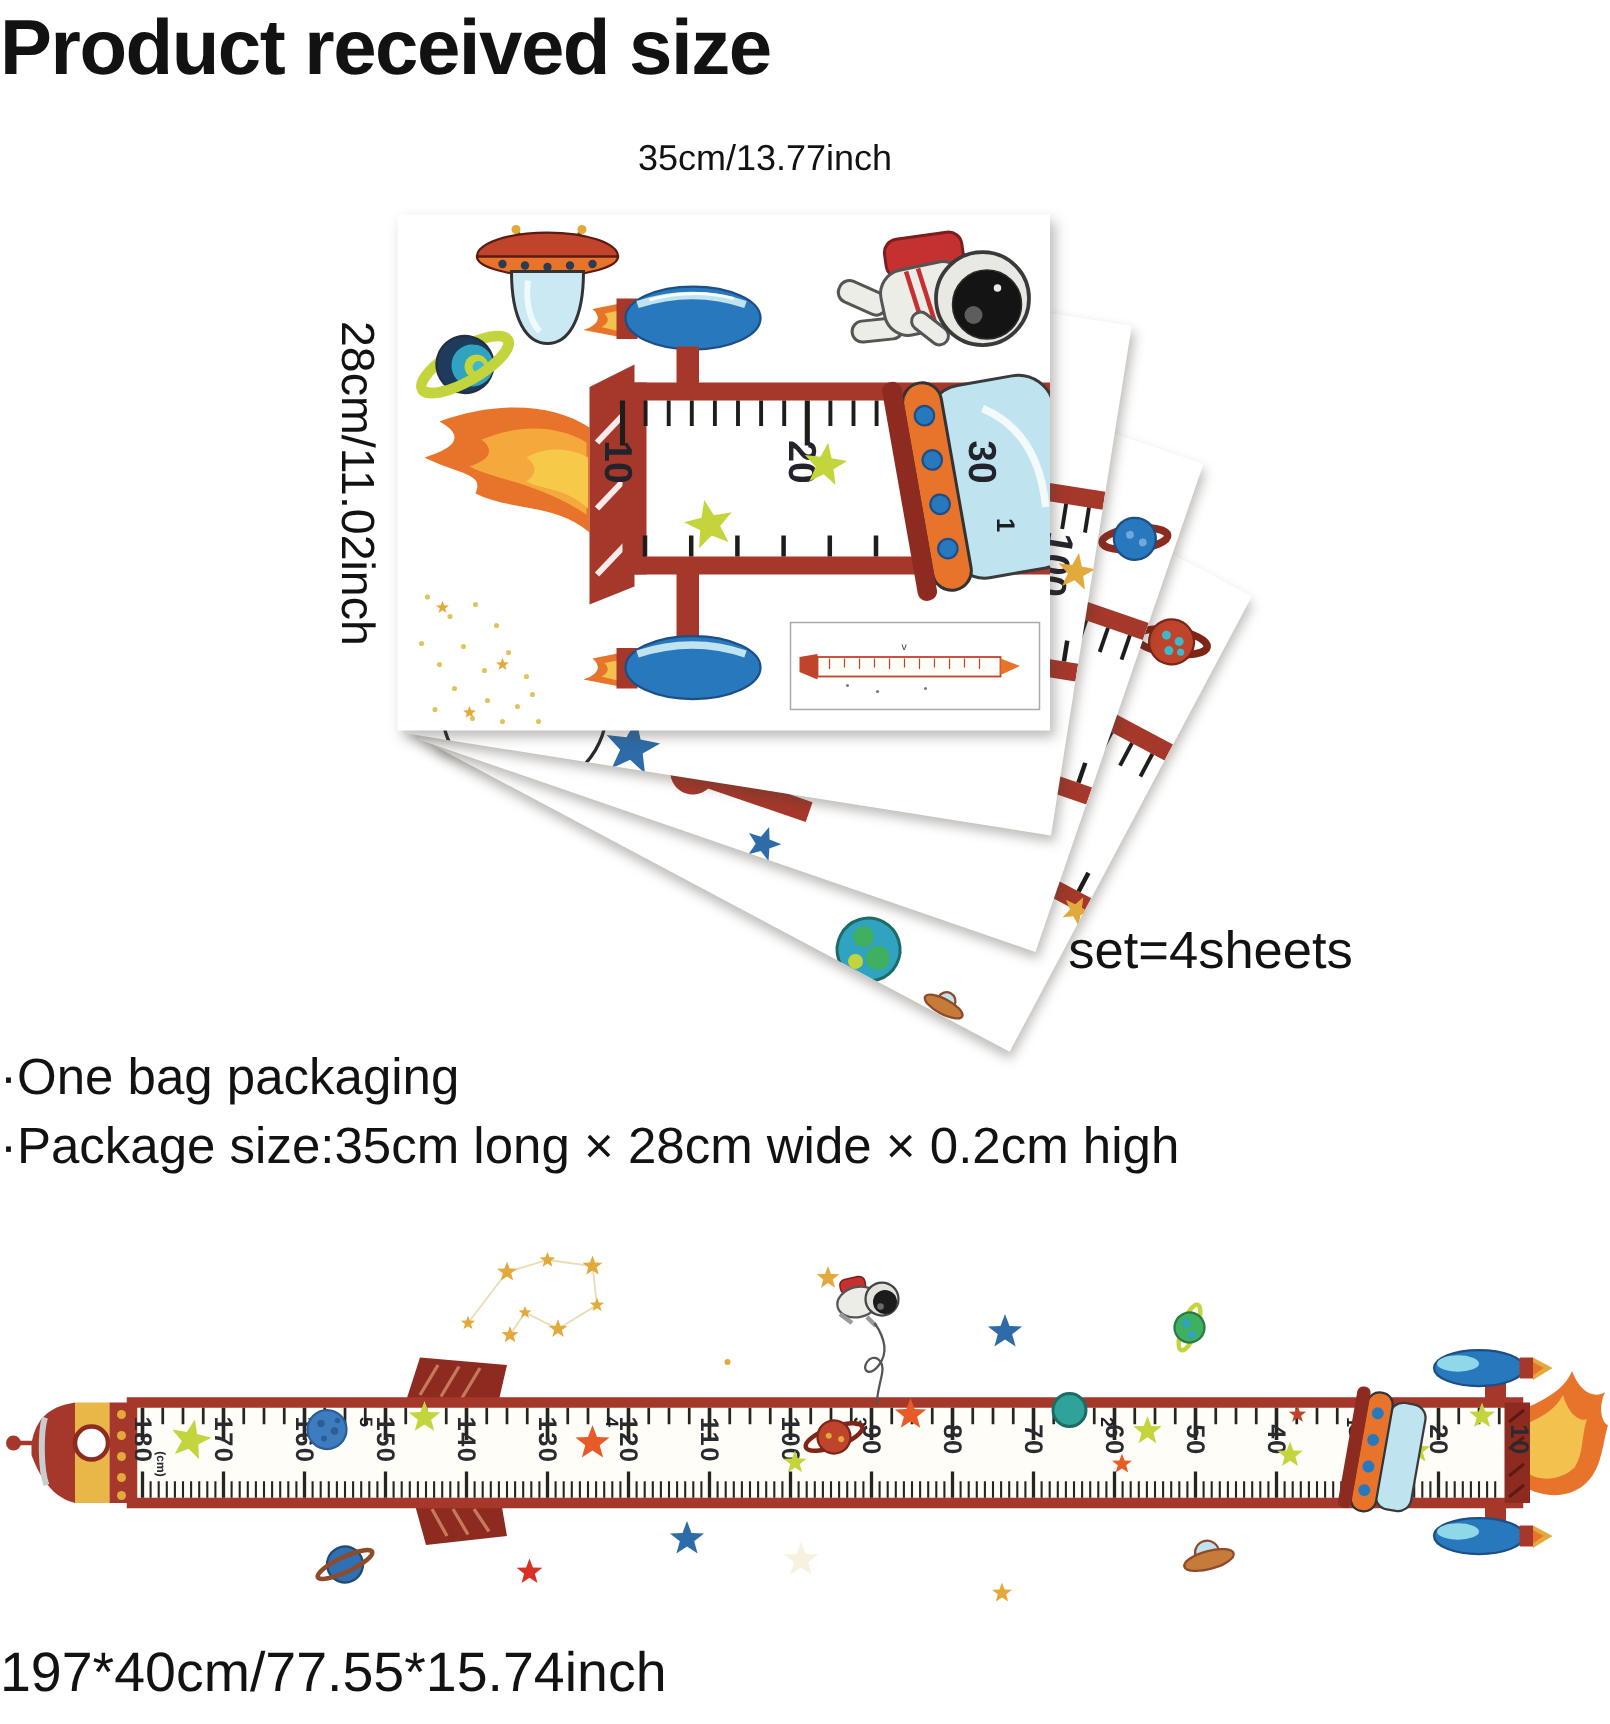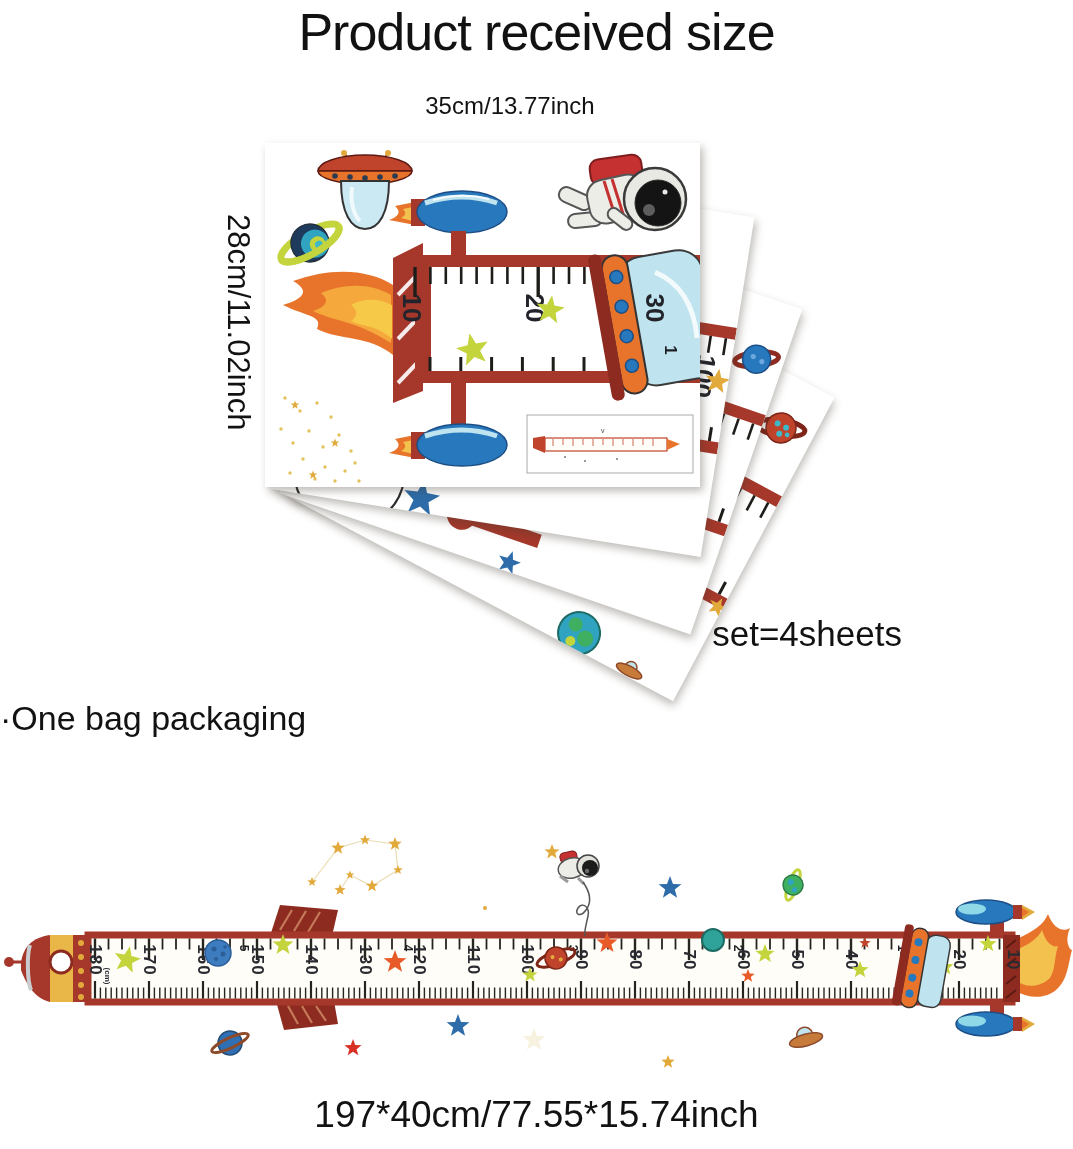--- a/index.html
+++ b/index.html
@@ -1,27 +1,27 @@
 <!DOCTYPE html>
 <html><head>
 <meta charset="utf-8">
 <style>
   html,body{margin:0;padding:0}
   body{width:1073px;height:1149px;position:relative;overflow:hidden;background:#fff;
        color:#121212;font-family:"Liberation Sans",sans-serif}
-  .title{position:absolute;top:2px;left:0;width:100%;text-align:center;
-         font-size:52px;font-weight:normal;letter-spacing:-1px}
+  .title{position:absolute;top:2px;left:0;width:100%;
+         font-size:52px;font-weight:bold;letter-spacing:-1px}
   .wlabel{position:absolute;top:92px;left:510px;transform:translateX(-50%);
           font-size:24px;white-space:nowrap}
   .hlabel{position:absolute;top:150px;left:220px;height:345px;writing-mode:vertical-rl;
           text-align:center;font-size:31px;white-space:nowrap}
   .setlabel{position:absolute;top:614px;left:683px;font-size:35px;white-space:nowrap}
   .pack{position:absolute;top:696px;left:0;width:100%;
         font-size:34px;line-height:1.34}
-  .bottomlabel{position:absolute;top:1094px;left:0;width:100%;text-align:center;font-size:37px}
+  .bottomlabel{position:absolute;top:1094px;left:0;width:100%;font-size:37px}
   .stack{position:absolute;left:265px;top:143px;width:435px;height:344px}
   .sheet{position:absolute;left:0;top:0;width:435px;height:344px;background:#fff;
          box-shadow:3px 4px 8px rgba(70,60,50,.35);overflow:hidden}
   .sheet svg{display:block;width:100%;height:100%}
   .s1{z-index:4}
   .s2{z-index:3;transform:translate(6px,2px) rotate(9deg);transform-origin:0 100%}
   .s3{z-index:2;transform:translate(14px,6px) rotate(19deg);transform-origin:0 100%}
   .s4{z-index:1;transform:translate(24px,10px) rotate(28deg);transform-origin:0 100%}
   .lr{position:absolute;left:0;top:830px;width:1073px;height:245px}
   text.cm-num{font:bold 17px "Liberation Sans",sans-serif;fill:#2a2b31;letter-spacing:1px}
@@ -412,20 +412,21 @@
         <use href="#star5" transform="translate(48,332) scale(.45)" fill="#E2A93B"></use>
       </g>
     </svg>
   </div>
 </div>
 
 <div class="setlabel">1 set=4sheets</div>
 
 <div class="pack">
   <div>·One bag packaging</div>
+  <div>·Package size:35cm long × 28cm wide × 0.2cm high</div>
 </div>
 
 <svg class="lr" viewBox="0 0 1073 245">
 
   <g>
     <polygon points="270,106 280,75 338,80 332,106" fill="#8E2B20"></polygon>
     <line x1="280" y1="100" x2="292" y2="80" stroke="#C57A5A" stroke-width="2.2"></line>
     <line x1="294" y1="101" x2="306" y2="81" stroke="#C57A5A" stroke-width="2.2"></line>
     <line x1="308" y1="102" x2="320" y2="82" stroke="#C57A5A" stroke-width="2.2"></line>
     <polygon points="276,171 284,200 338,194 334,171" fill="#8E2B20"></polygon>

